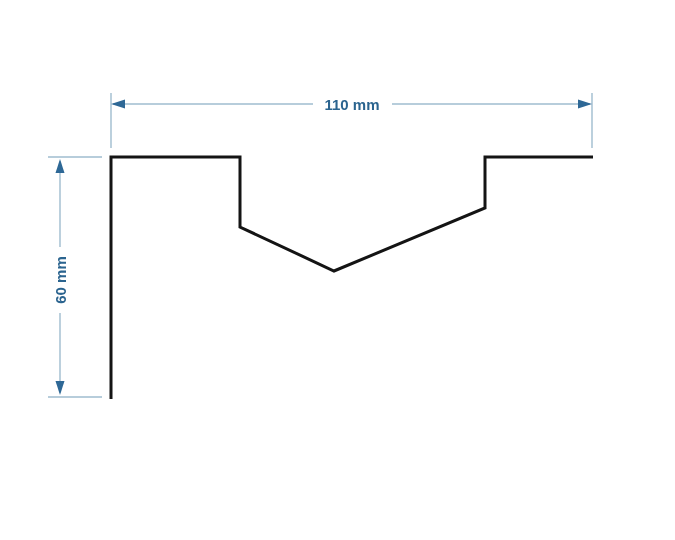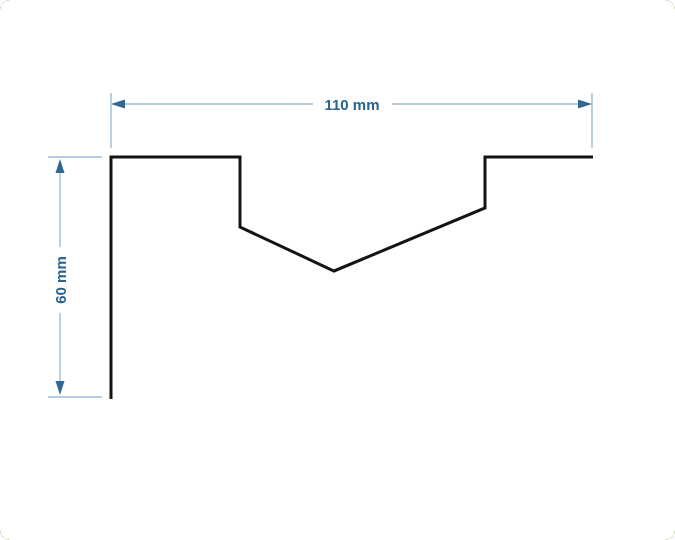--- a/index.html
+++ b/index.html
@@ -7,21 +7,20 @@
     padding: 0;
     background: #ffffff;
     font-family: "Liberation Sans", sans-serif;
   }
   .stage {
     position: relative;
     width: 675px;
     height: 540px;
     background: #4d7c0f;
     overflow: hidden;
-    border-radius: 10px;
   }
   svg { display: block; }
   .profile-line {
     fill: none;
     stroke-linejoin: miter;
     stroke-linecap: butt;
   }
   .dim-line {
     fill: none;
     stroke-linecap: butt;

